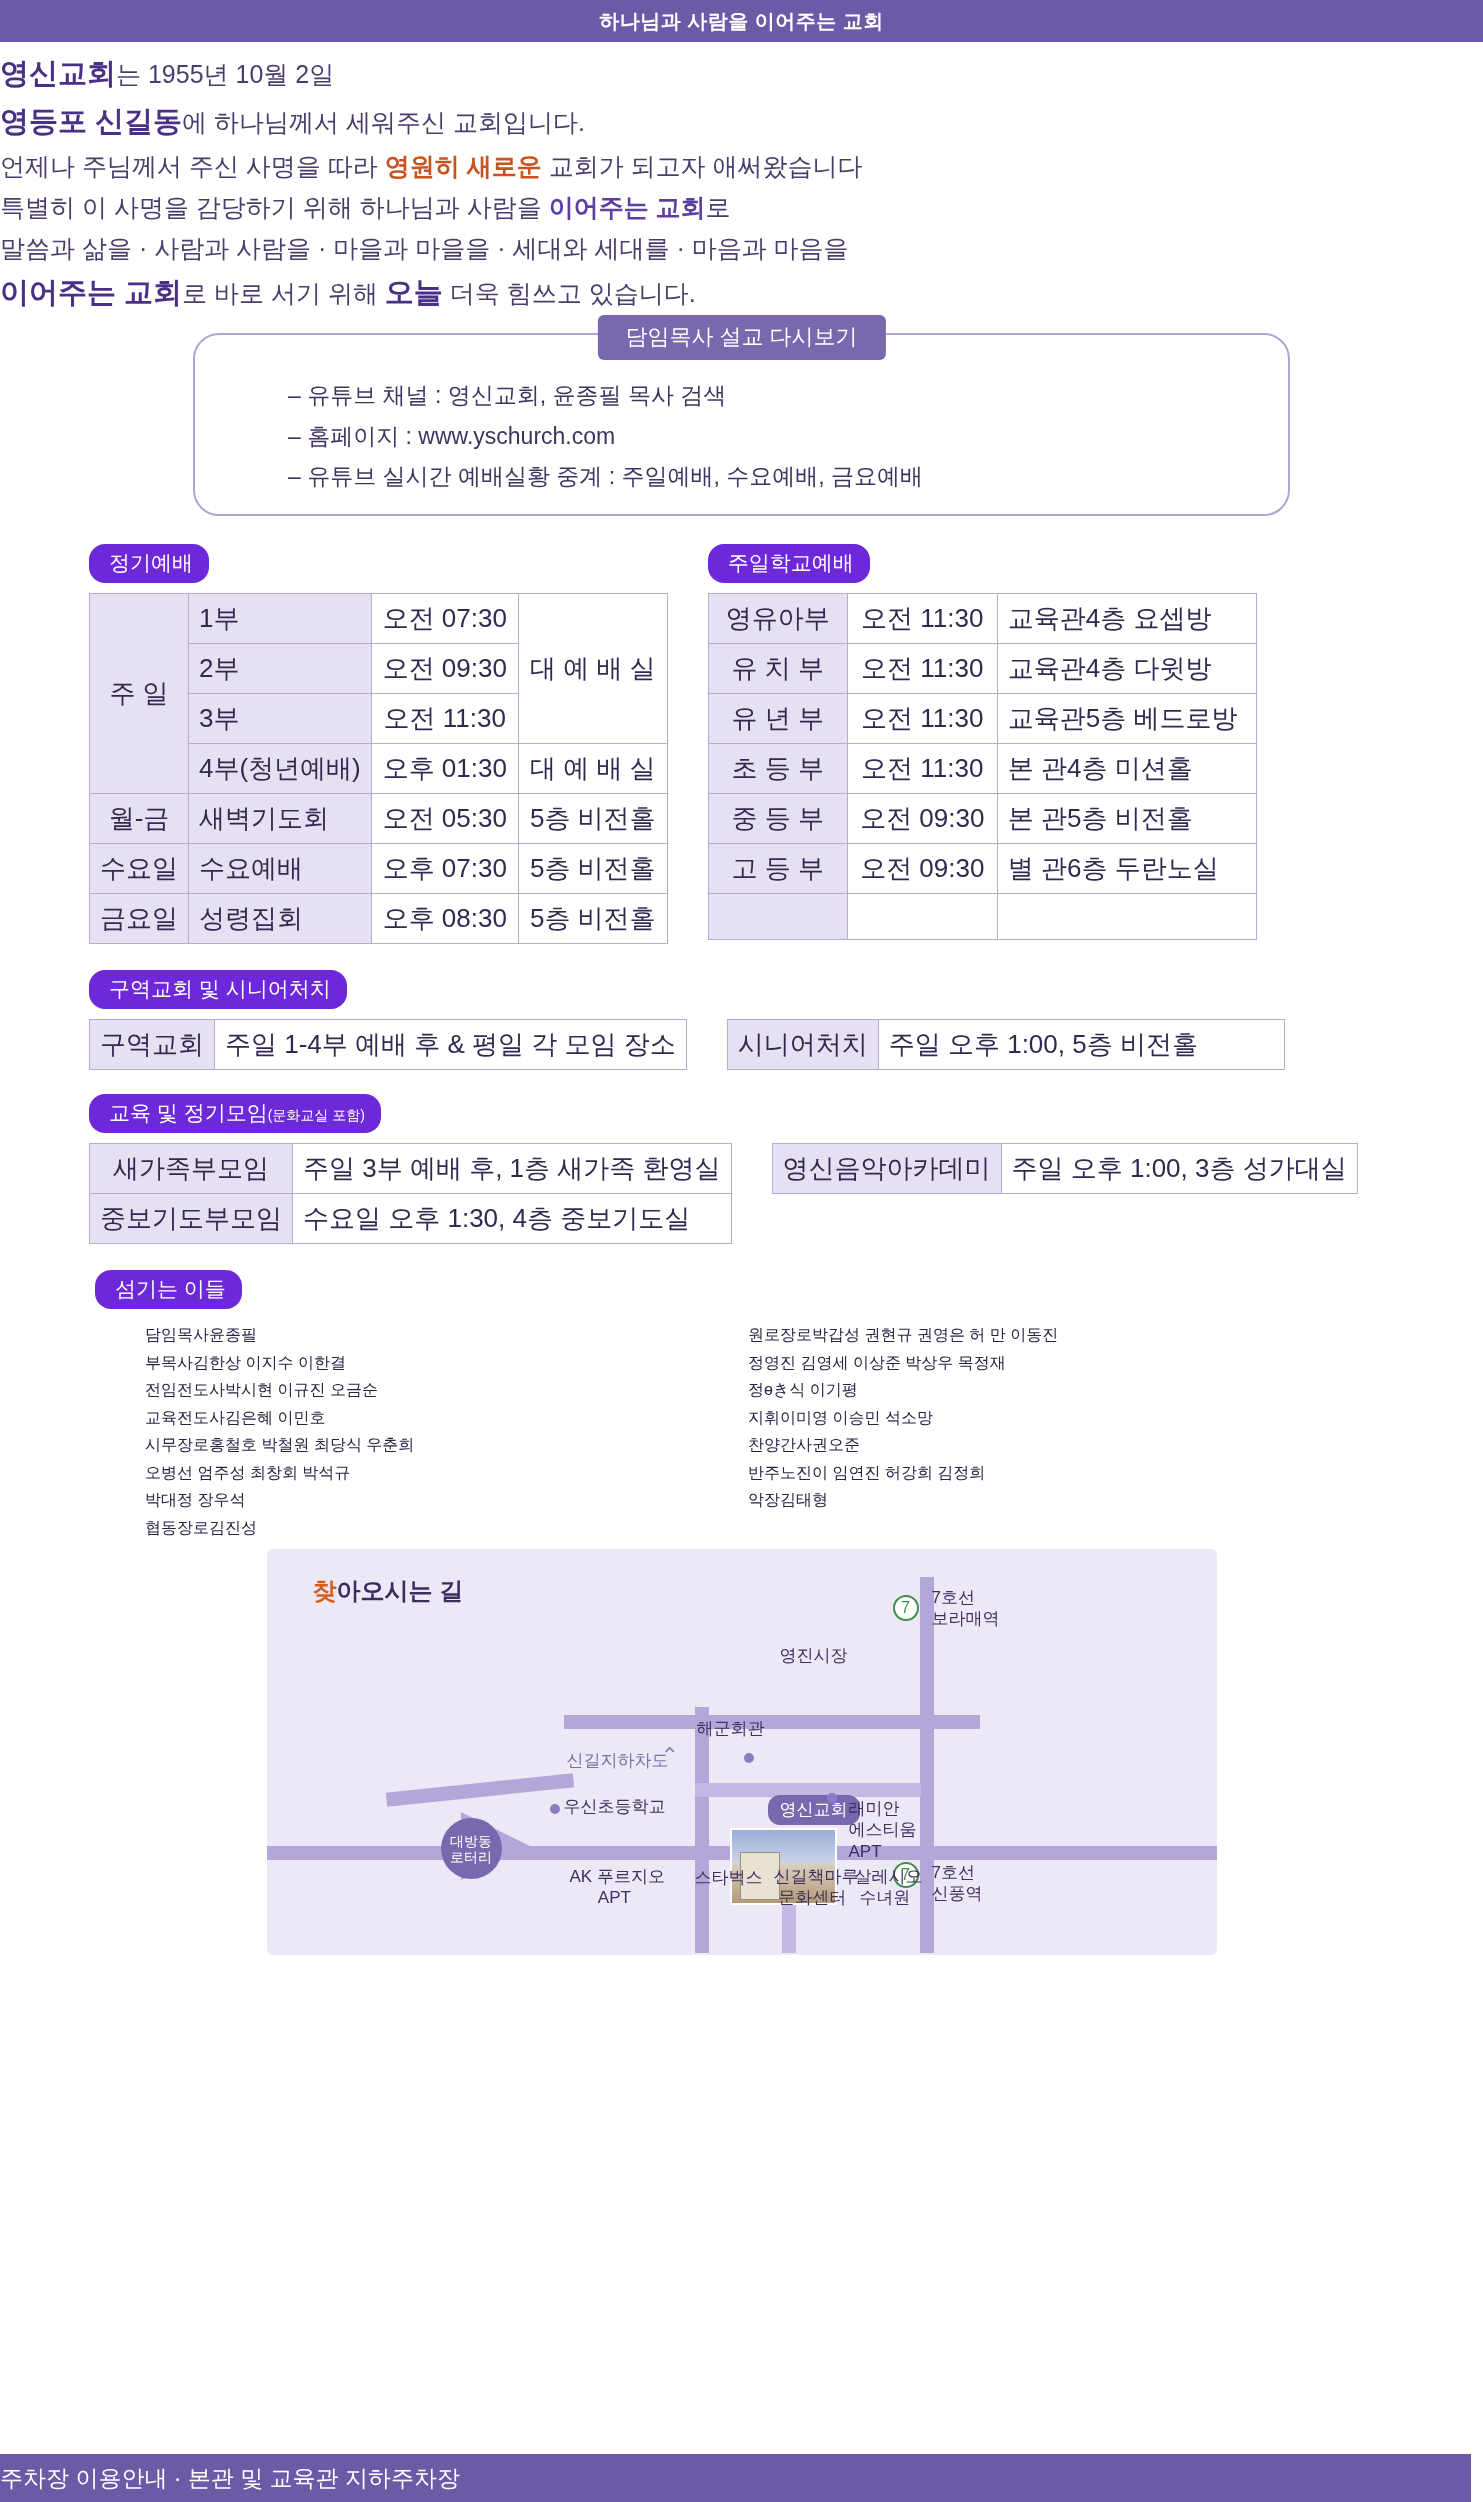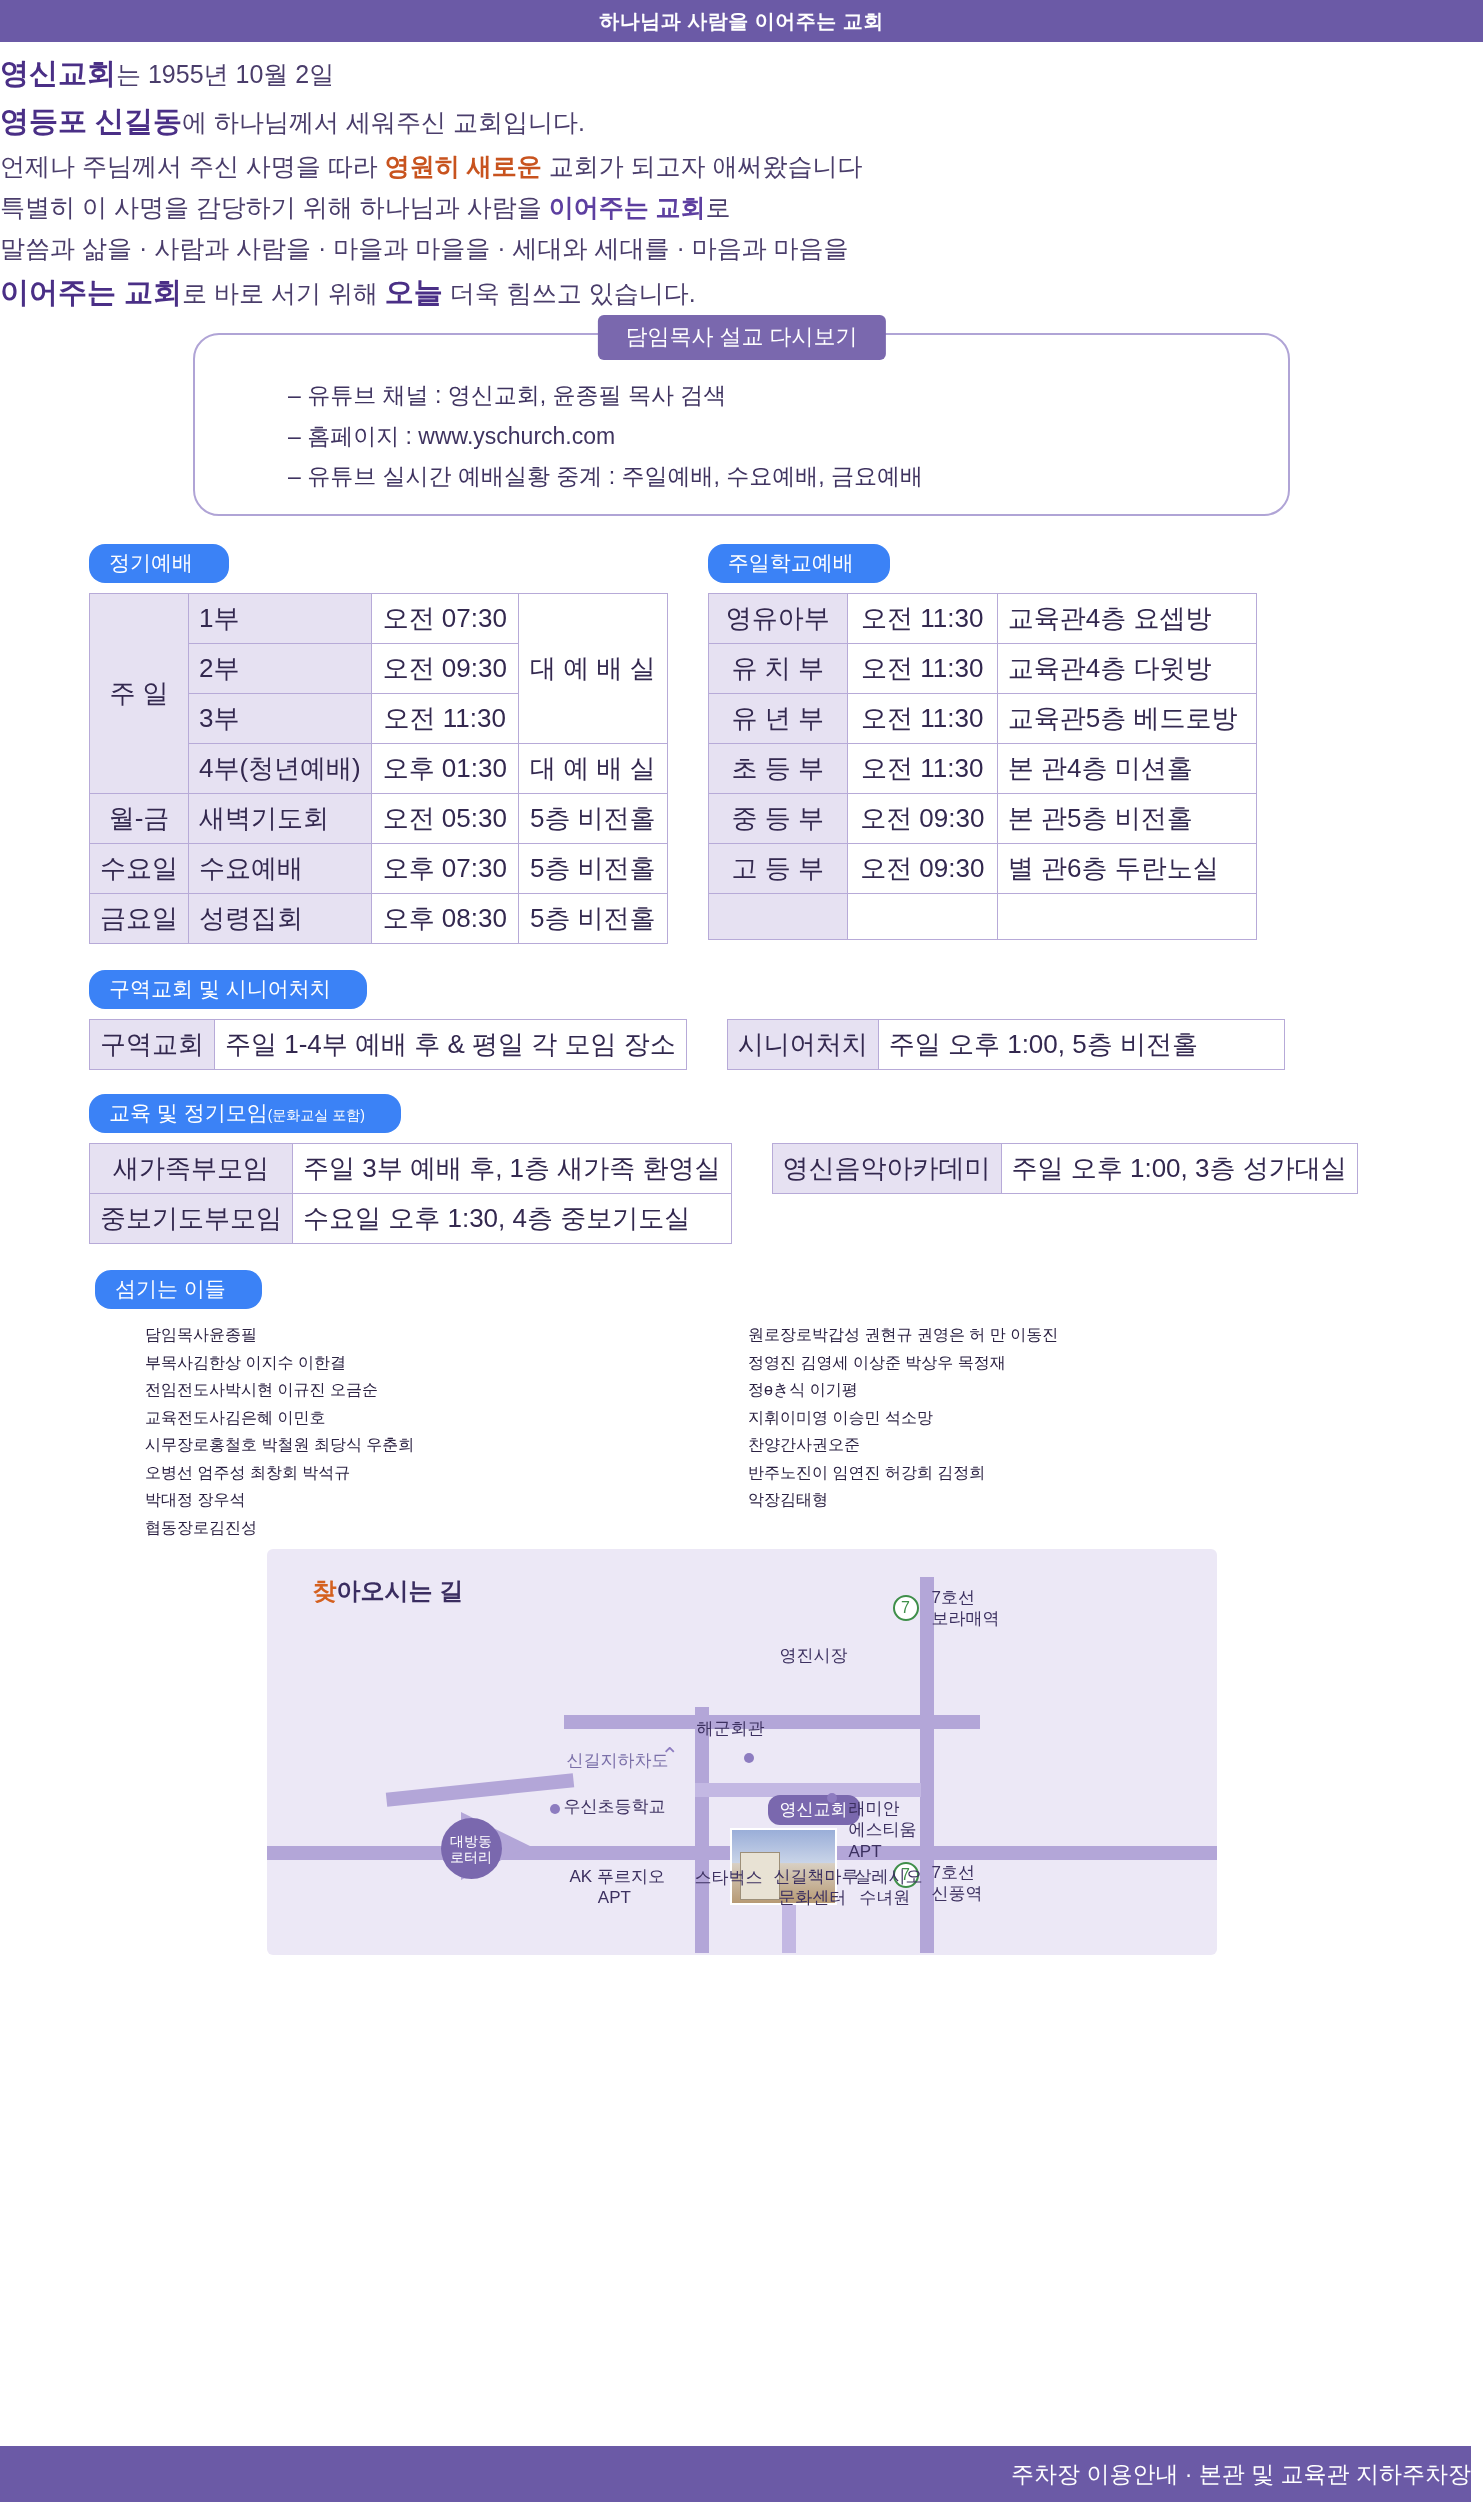--- a/index.html
+++ b/index.html
@@ -54,25 +54,25 @@
     padding: 7px 28px 8px 28px;
     border-radius: 6px;
     white-space: nowrap;
   }
   .replay ul { list-style: none; margin: 6px 0 0 0; padding: 0; }
   .replay li { font-size: 23px; color: #3f3360; line-height: 1.75; padding-left: 53px; }
 
   
   .pill {
     display: inline-block;
-    background: #3b82f6;
+    background: #6d28d9;
     color: #fff;
     font-size: 21px;
     border-radius: 16px;
-    padding: 5px 36px 6px 20px;
+    padding: 5px 16px 6px 20px;
     white-space: nowrap;
   }
   .pill small { font-size: 14px; }
 
   
   table { border-collapse: collapse; }
   .tbl td {
     border: 1px solid #b7aad8;
     font-size: 26px;
     color: #33284f;
@@ -128,22 +128,22 @@
     position:absolute; width:0;height:0;
     border-top: 34px solid transparent;
     border-bottom: 34px solid transparent;
     border-left: 69px solid #b3a6d8;
   }
   .arrow-up { position:absolute; color:#8d7cc0; font-size:22px; }
 
   
   .bottom-bar {
     position:absolute; left:0; right:12px; bottom:0;
-    height: 57px; background:#6b5aa6; color:#fff;
-    display:flex; align-items:center; justify-content:flex-end;
+    height: 49px; background:#6b5aa6; color:#fff;
+    display:flex; align-items:center; justify-content:flex-start;
     font-size: 23px;
   }
 </style>
 </head>
 <body>
 
 <div class="page">
 
   <div class="top-banner">
     <span>하나님과 사람을 이어주는 교회</span>

